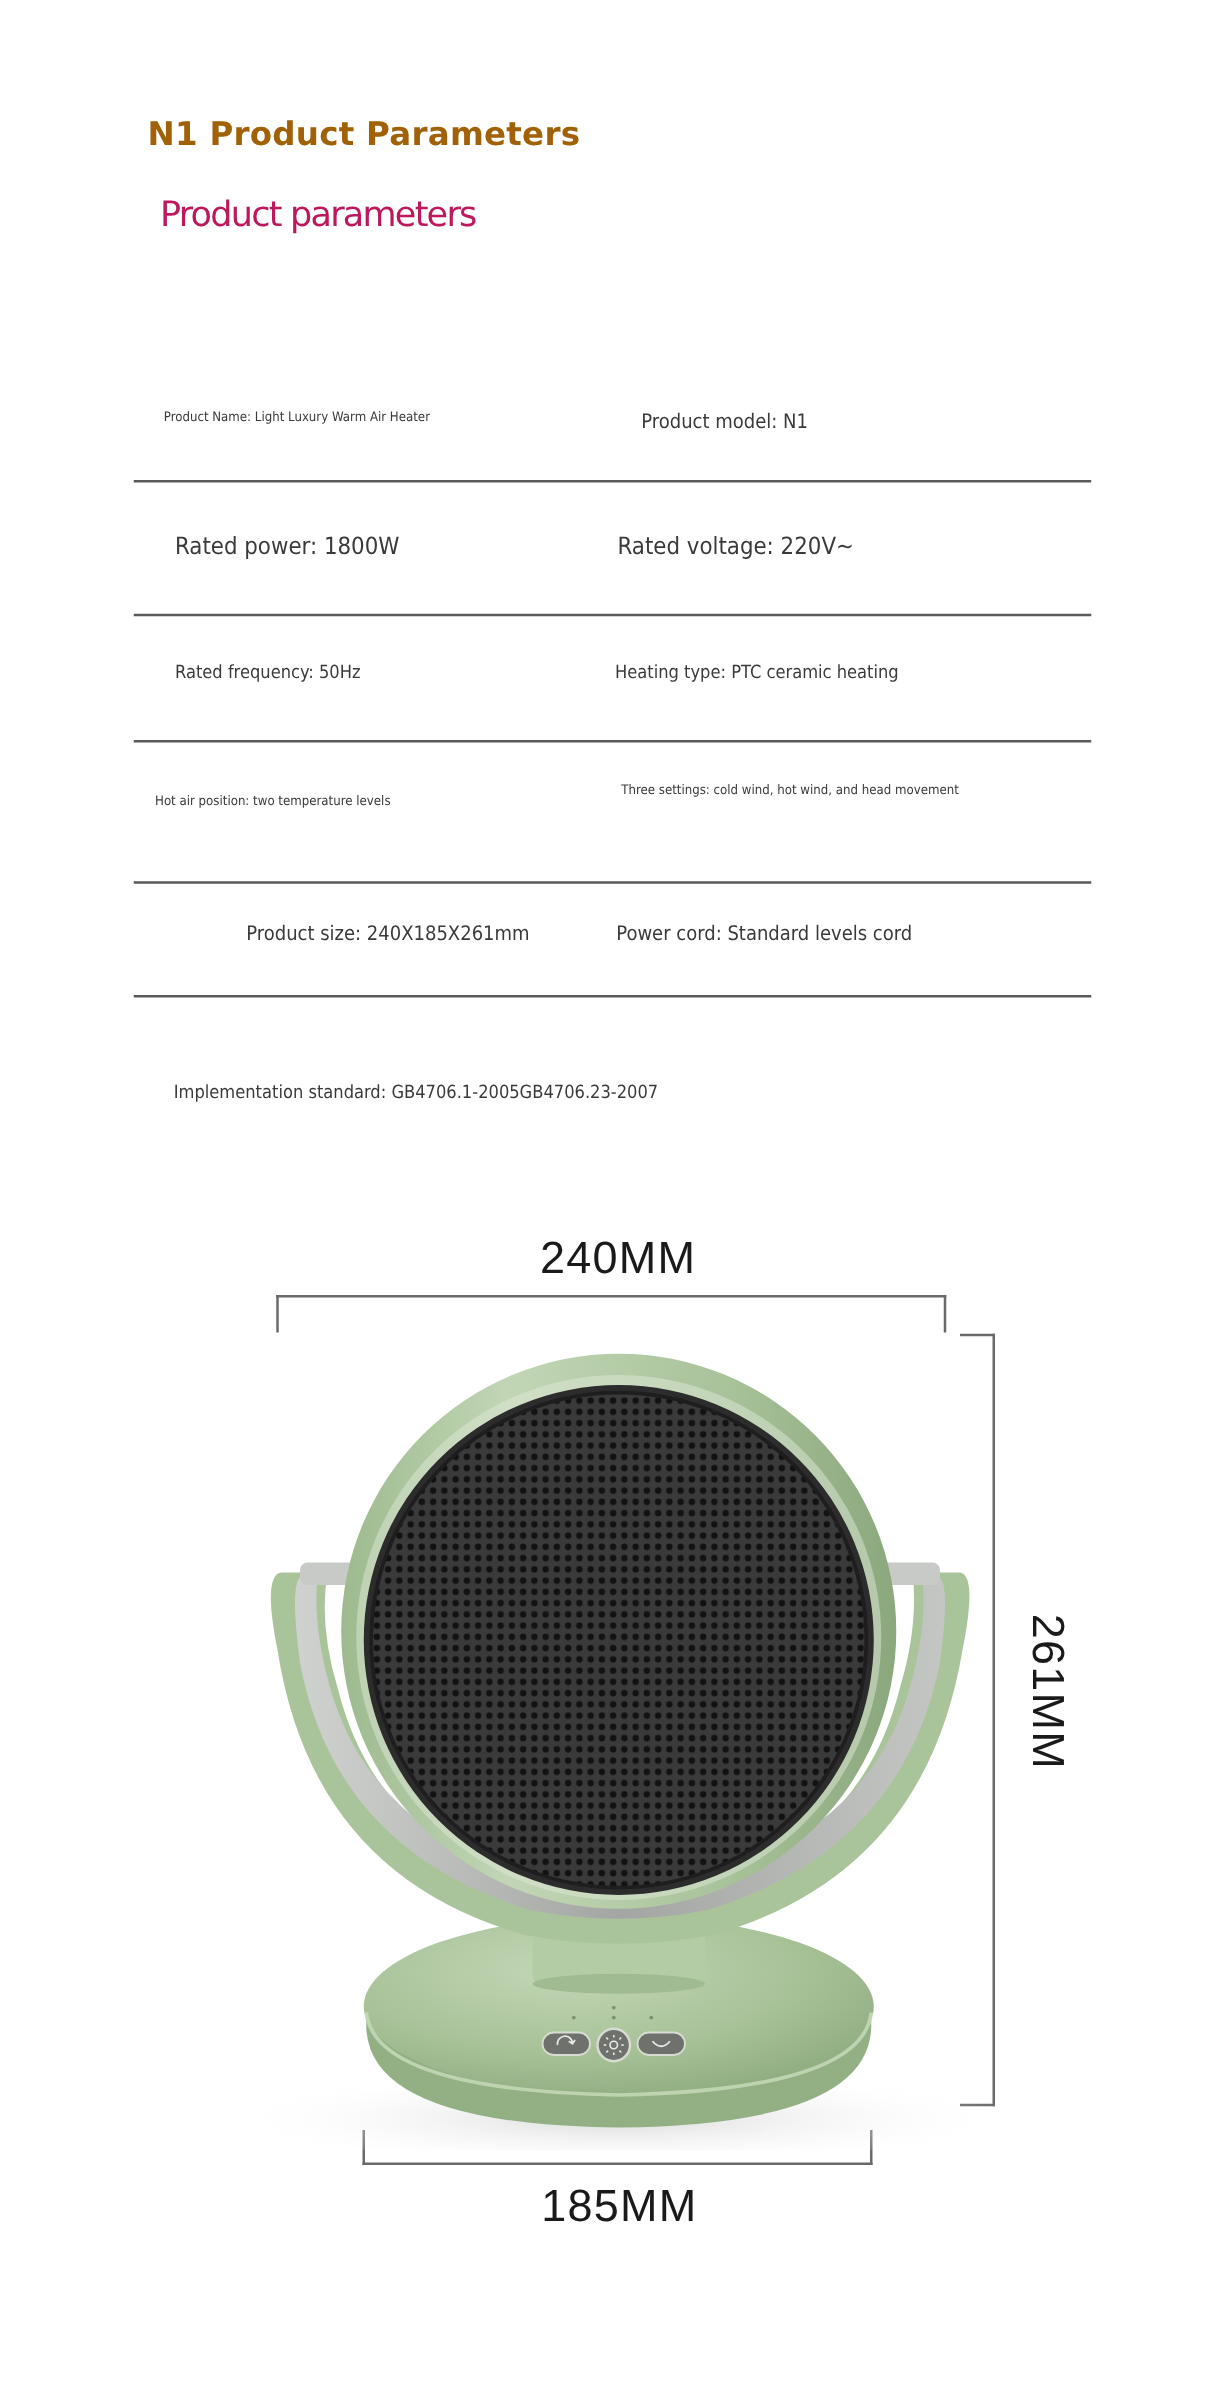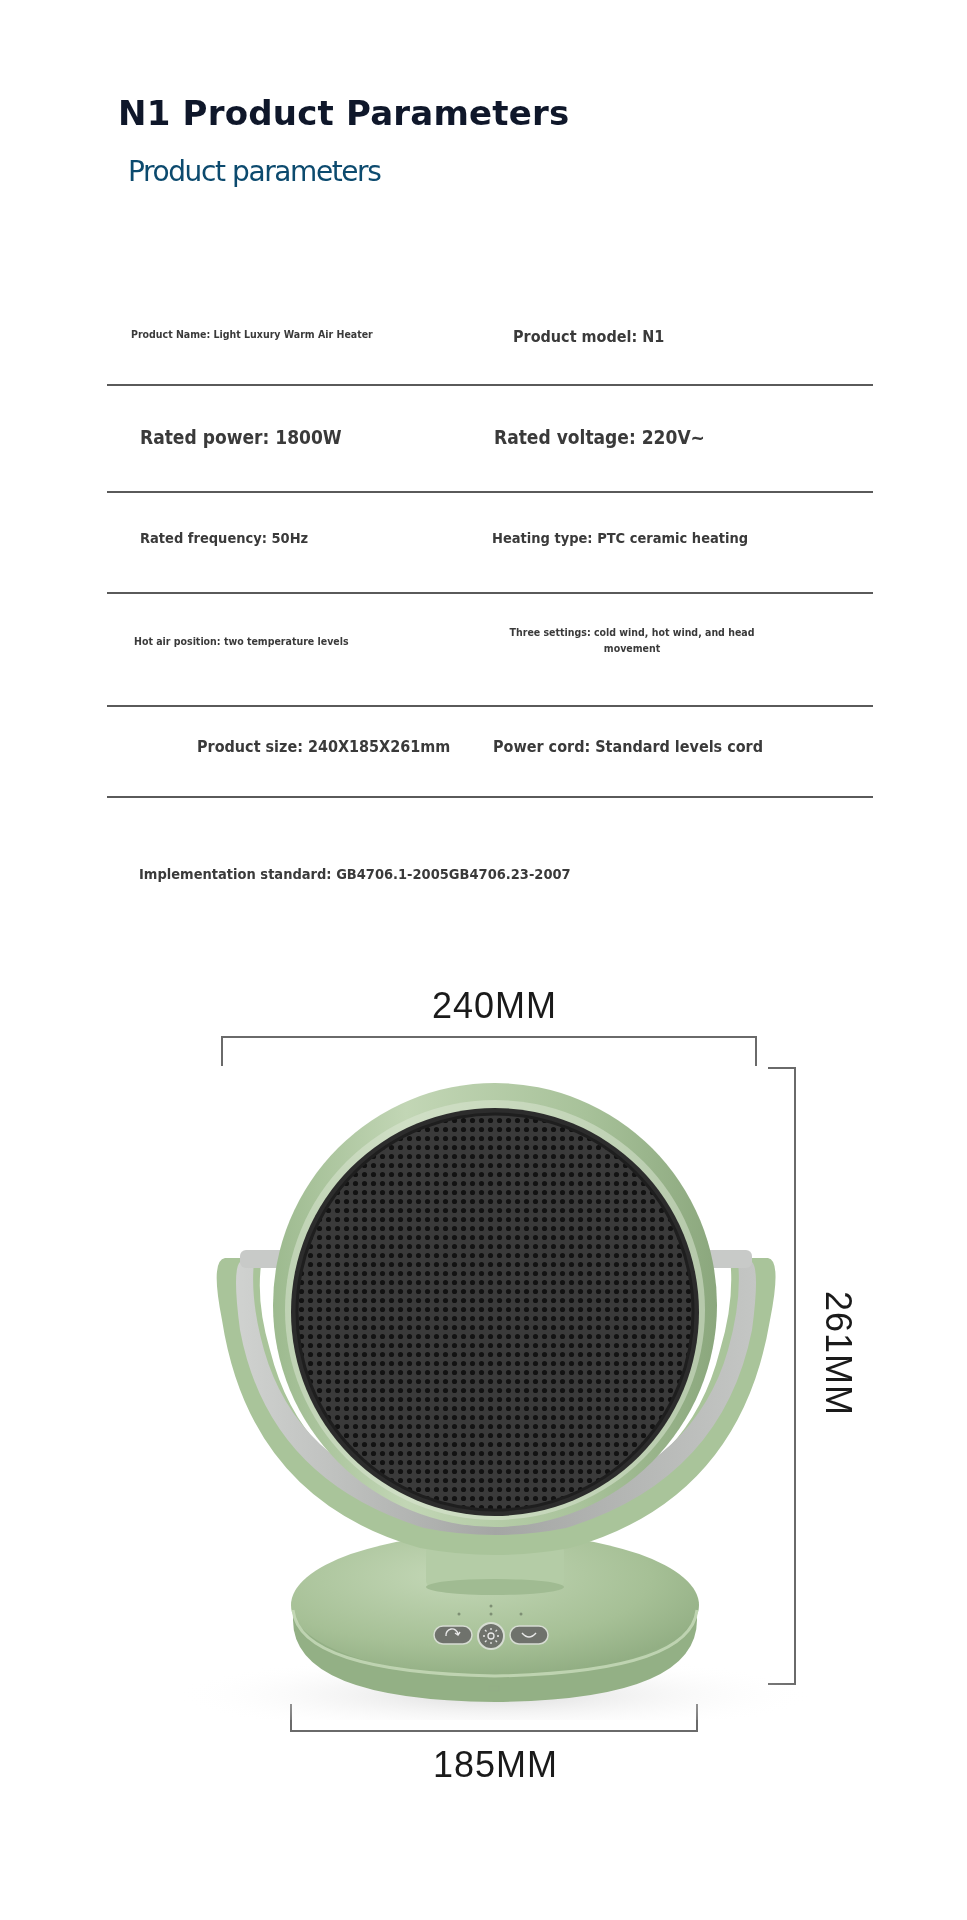--- a/index.html
+++ b/index.html
@@ -15,44 +15,44 @@
       font-family: "DejaVu Sans", sans-serif;
       color: #333333;
     }
     .abs { position: absolute; }
 
     
     .page-title {
       left: 118px; top: 93px;
       font-family: "DejaVu Sans", sans-serif;
       font-weight: bold;
-      font-size: 34px;
-      color: #0f172a;
+      font-size: 26px;
+      color: #a16207;
       letter-spacing: 0.2px;
       white-space: nowrap;
     }
     .page-subtitle {
       left: 128px; top: 155px;
       font-family: "DejaVu Sans", sans-serif;
       font-size: 28px;
-      color: #0c4a6e;
+      color: #be185d;
       letter-spacing: -1.4px;
       white-space: nowrap;
     }
 
     
     .divider {
       left: 107px;
       width: 766px;
       height: 2px;
       background: #5a5a5a;
     }
     .param {
       white-space: nowrap;
-      font-weight: bold;
+      font-weight: normal;
       color: #3a3a3a;
       font-family: "DejaVu Sans Condensed", "DejaVu Sans", sans-serif;
     }
     .param.xs { font-size: 10.5px; }
     .param.sm { font-size: 16px; }
     .param.md { font-size: 14.5px; }
     .param.lg { font-size: 19px; }
     .param.wrap {
       white-space: normal;
       text-align: center;
@@ -121,21 +121,21 @@
   <div class="abs divider" style="top:384px;"></div>
 
   <div class="abs param lg" style="left:140px; top:426px;">Rated power: 1800W</div>
   <div class="abs param lg" style="left:494px; top:426px;">Rated voltage: 220V~</div>
   <div class="abs divider" style="top:491px;"></div>
 
   <div class="abs param md" style="left:140px; top:530px;">Rated frequency: 50Hz</div>
   <div class="abs param md" style="left:492px; top:530px;">Heating type: PTC ceramic heating</div>
   <div class="abs divider" style="top:592px;"></div>
 
-  <div class="abs param xs" style="left:134px; top:635px;">Hot air position: two temperature levels</div>
+  <div class="abs param xs" style="left:124px; top:635px;">Hot air position: two temperature levels</div>
   <div class="abs param xs wrap" style="left:492px; top:624px;">Three settings: cold wind, hot wind, and head movement</div>
   <div class="abs divider" style="top:705px;"></div>
 
   <div class="abs param sm" style="left:197px; top:737px;">Product size: 240X185X261mm</div>
   <div class="abs param sm" style="left:493px; top:737px;">Power cord: Standard levels cord</div>
   <div class="abs divider" style="top:796px;"></div>
 
   <div class="abs param md" style="left:139px; top:838px;margin-top:28px;">Implementation standard: GB4706.1-2005GB4706.23-2007</div>
 </div>
 

